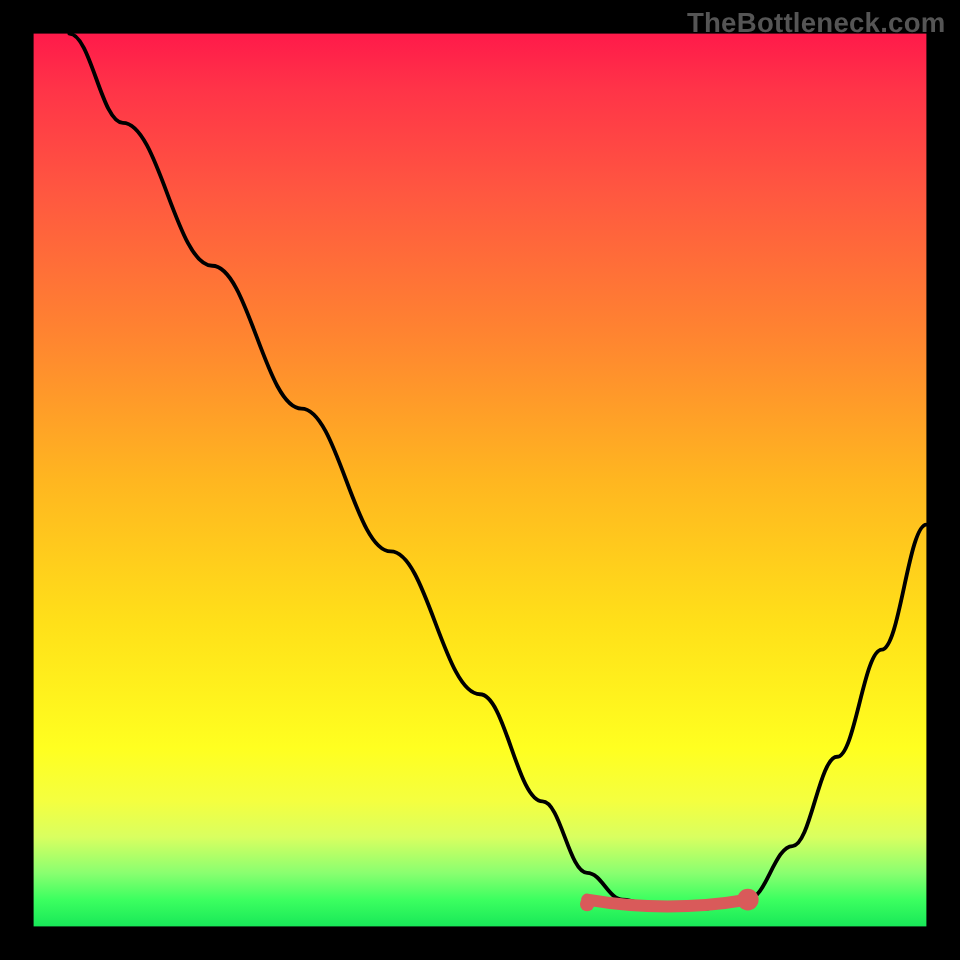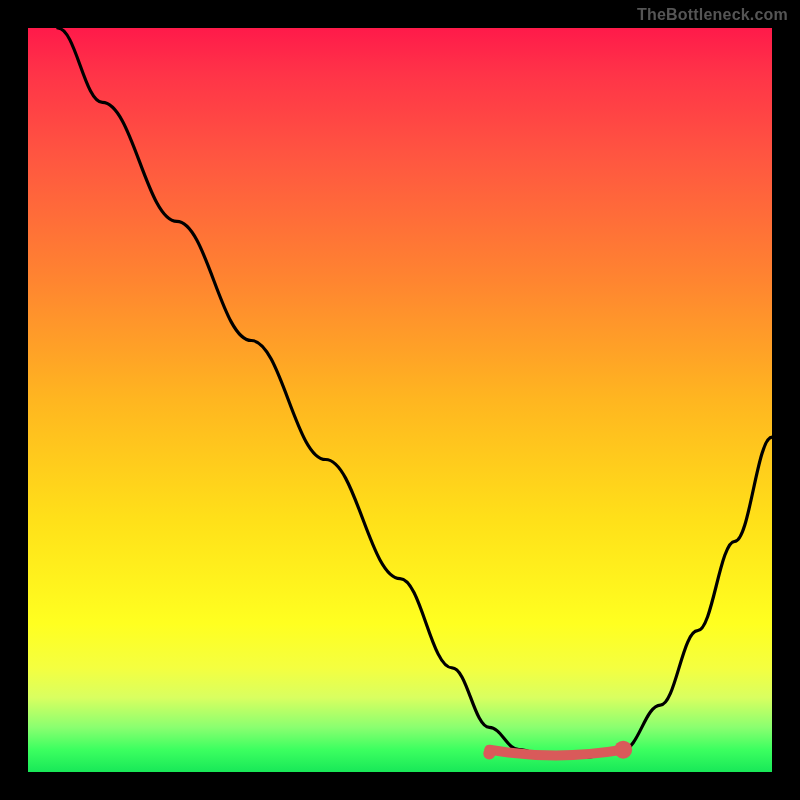--- a/index.html
+++ b/index.html
@@ -36,21 +36,21 @@
       #8aff70 94%,
       #3cff60 97%,
       #18e858 100%
     );
   }
   .watermark {
     position: absolute;
     top: 6px;
     right: 12px;
     color: #555;
-    font-size: 16px;
+    font-size: 23px;
     font-weight: 600;
     letter-spacing: 0.2px;
   }
   svg.curve {
     position: absolute;
     left: 0;
     top: 0;
     width: 744px;
     height: 744px;
     overflow: visible;

